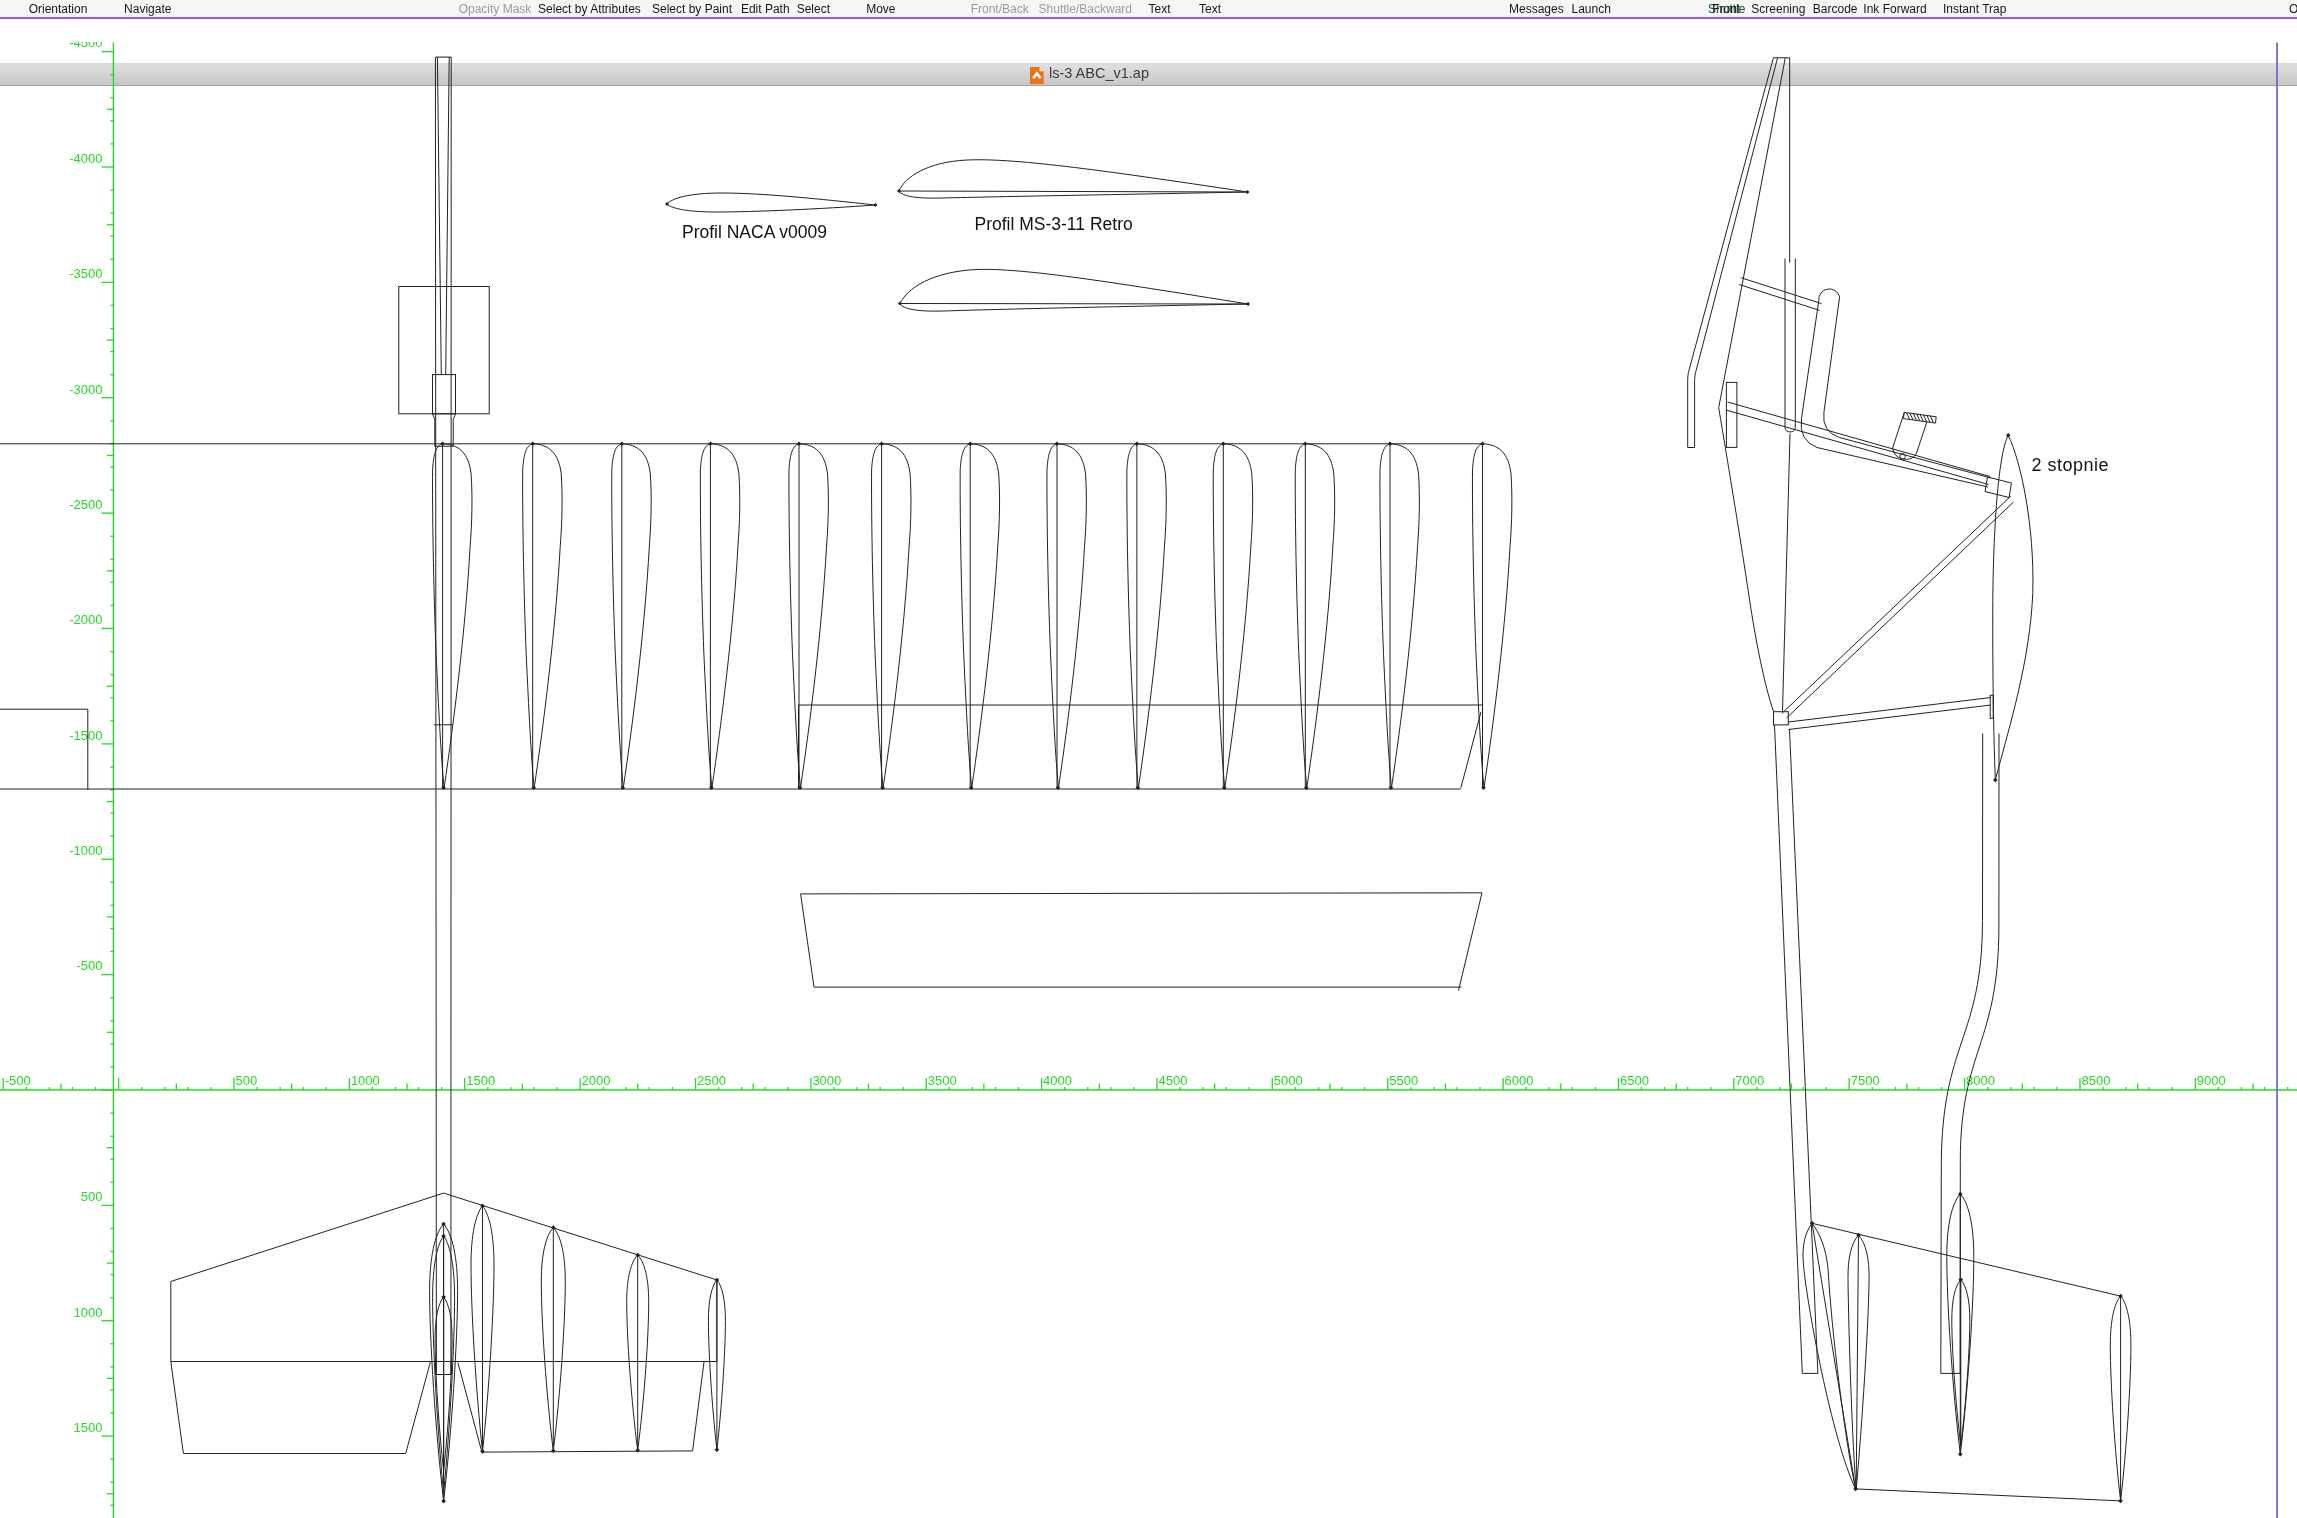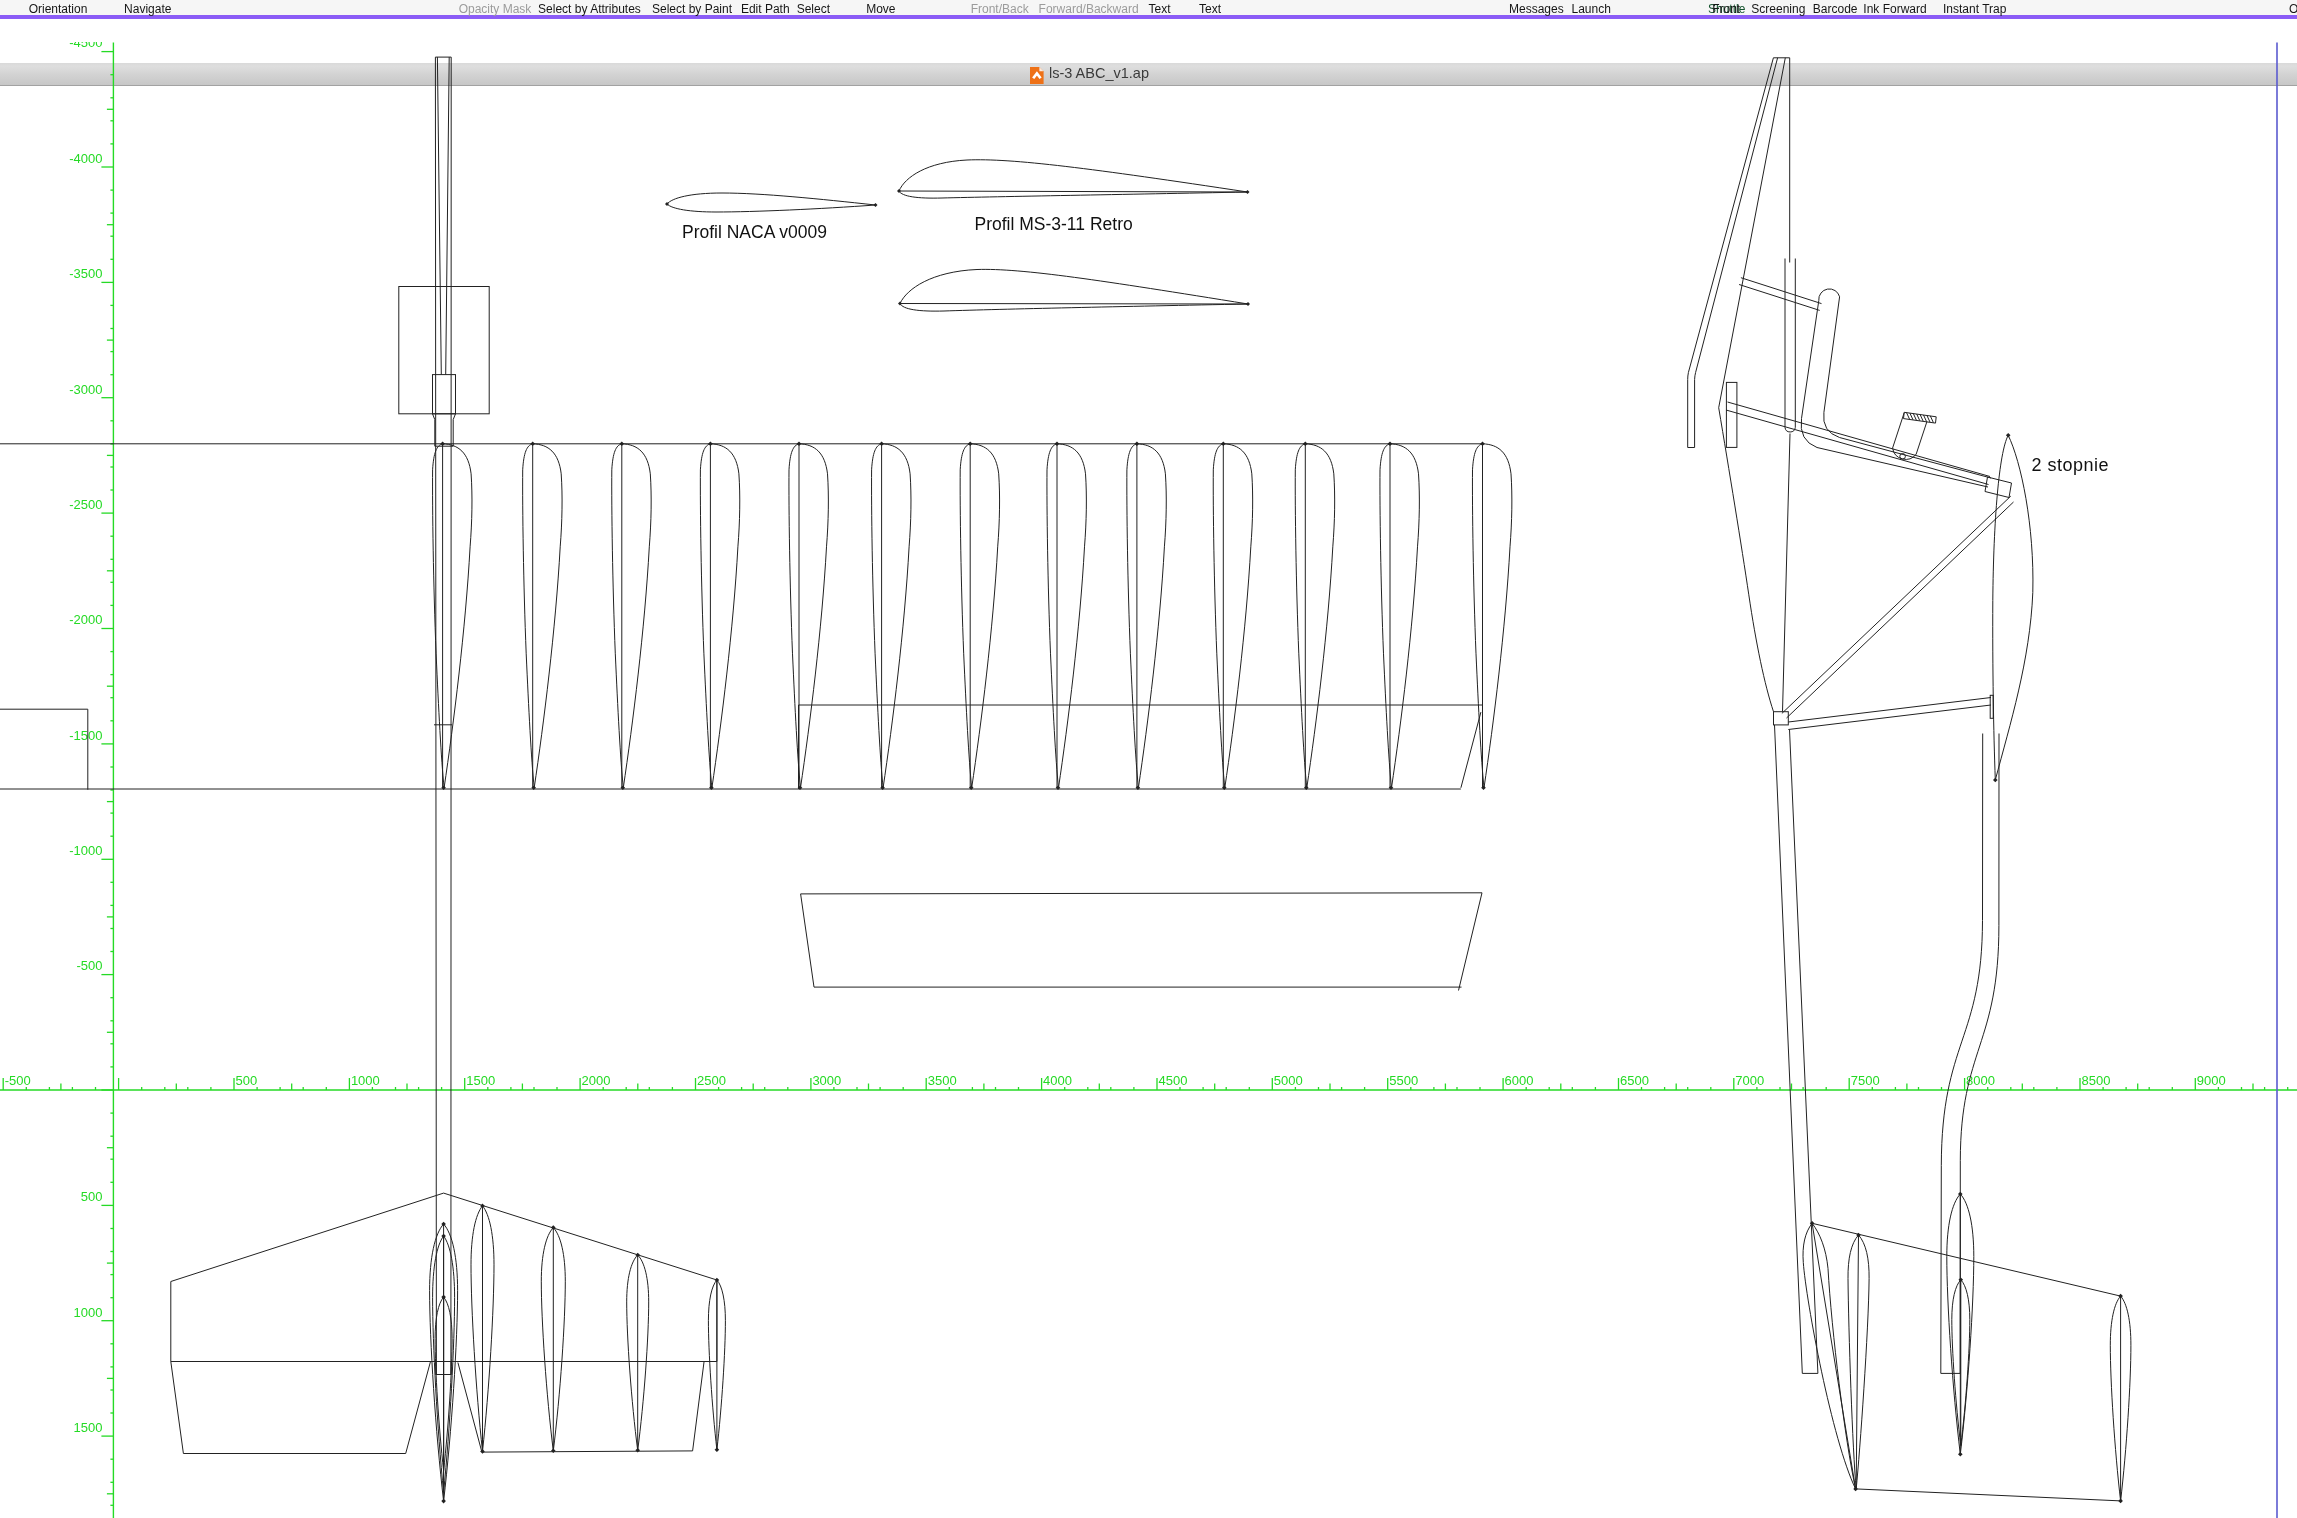--- a/index.html
+++ b/index.html
@@ -1,30 +1,30 @@
 <!DOCTYPE html>
 <html><head><meta charset="utf-8"><style>
 html,body{margin:0;padding:0;}
 body{width:2297px;height:1518px;background:#fff;font-family:"Liberation Sans",sans-serif;overflow:hidden;position:relative;}
-#menubar{position:absolute;left:0;top:0;width:2297px;height:19px;background:#f6f6f6;font-size:12px;border-bottom:4px solid #8b5cf6;box-sizing:border-box;}
+#menubar{position:absolute;left:0;top:0;width:2297px;height:19px;background:#f6f6f6;font-size:12px;border-bottom:2px solid #8b5cf6;box-sizing:border-box;}
 #titlebar{position:absolute;left:0;top:19px;width:2297px;height:22.5px;background:linear-gradient(180deg,#d9d9d9 0%,#dedede 15%,#d2d2d2 55%,#c7c7c7 100%);border-bottom:1.5px solid #a2a2a2;box-sizing:border-box;margin-top:44px;}
 #title{position:absolute;left:1049px;top:2px;font-size:14.5px;color:#3b3b3b;}
 </style></head>
 <body>
 <div id="menubar">
     <span style="position:absolute;left:28.7px;top:0;line-height:19px;color:#161616">Orientation</span>
     <span style="position:absolute;left:124.1px;top:0;line-height:19px;color:#161616">Navigate</span>
     <span style="position:absolute;left:458.7px;top:0;line-height:19px;color:#9b9b9b">Opacity Mask</span>
     <span style="position:absolute;left:538.1px;top:0;line-height:19px;color:#161616">Select by Attributes</span>
     <span style="position:absolute;left:652px;top:0;line-height:19px;color:#161616">Select by Paint</span>
     <span style="position:absolute;left:740.9px;top:0;line-height:19px;color:#161616">Edit Path</span>
     <span style="position:absolute;left:796.7px;top:0;line-height:19px;color:#161616">Select</span>
     <span style="position:absolute;left:866.2px;top:0;line-height:19px;color:#161616">Move</span>
     <span style="position:absolute;left:970.7px;top:0;line-height:19px;color:#9b9b9b">Front/Back</span>
-    <span style="position:absolute;left:1038.6px;top:0;line-height:19px;color:#9b9b9b">Forward/Backward</span>
+    <span style="position:absolute;left:1038.6px;top:0;line-height:19px;color:#9b9b9b">Shuttle/Backward</span>
     <span style="position:absolute;left:1148.5px;top:0;line-height:19px;color:#161616">Text</span>
     <span style="position:absolute;left:1199px;top:0;line-height:19px;color:#161616">Text</span>
     <span style="position:absolute;left:1509px;top:0;line-height:19px;color:#161616">Messages</span>
     <span style="position:absolute;left:1571.5px;top:0;line-height:19px;color:#161616">Launch</span>
     <span style="position:absolute;left:1708px;top:0;line-height:19px;color:#14532d">Shuttle</span>
     <span style="position:absolute;left:1712.2px;top:0;line-height:19px;color:#161616">Front</span>
     <span style="position:absolute;left:1751.3px;top:0;line-height:19px;color:#161616">Screening</span>
     <span style="position:absolute;left:1812.8px;top:0;line-height:19px;color:#161616">Barcode</span>
     <span style="position:absolute;left:1863.3px;top:0;line-height:19px;color:#161616">Ink Forward</span>
     <span style="position:absolute;left:1943px;top:0;line-height:19px;color:#161616">Instant Trap</span>

